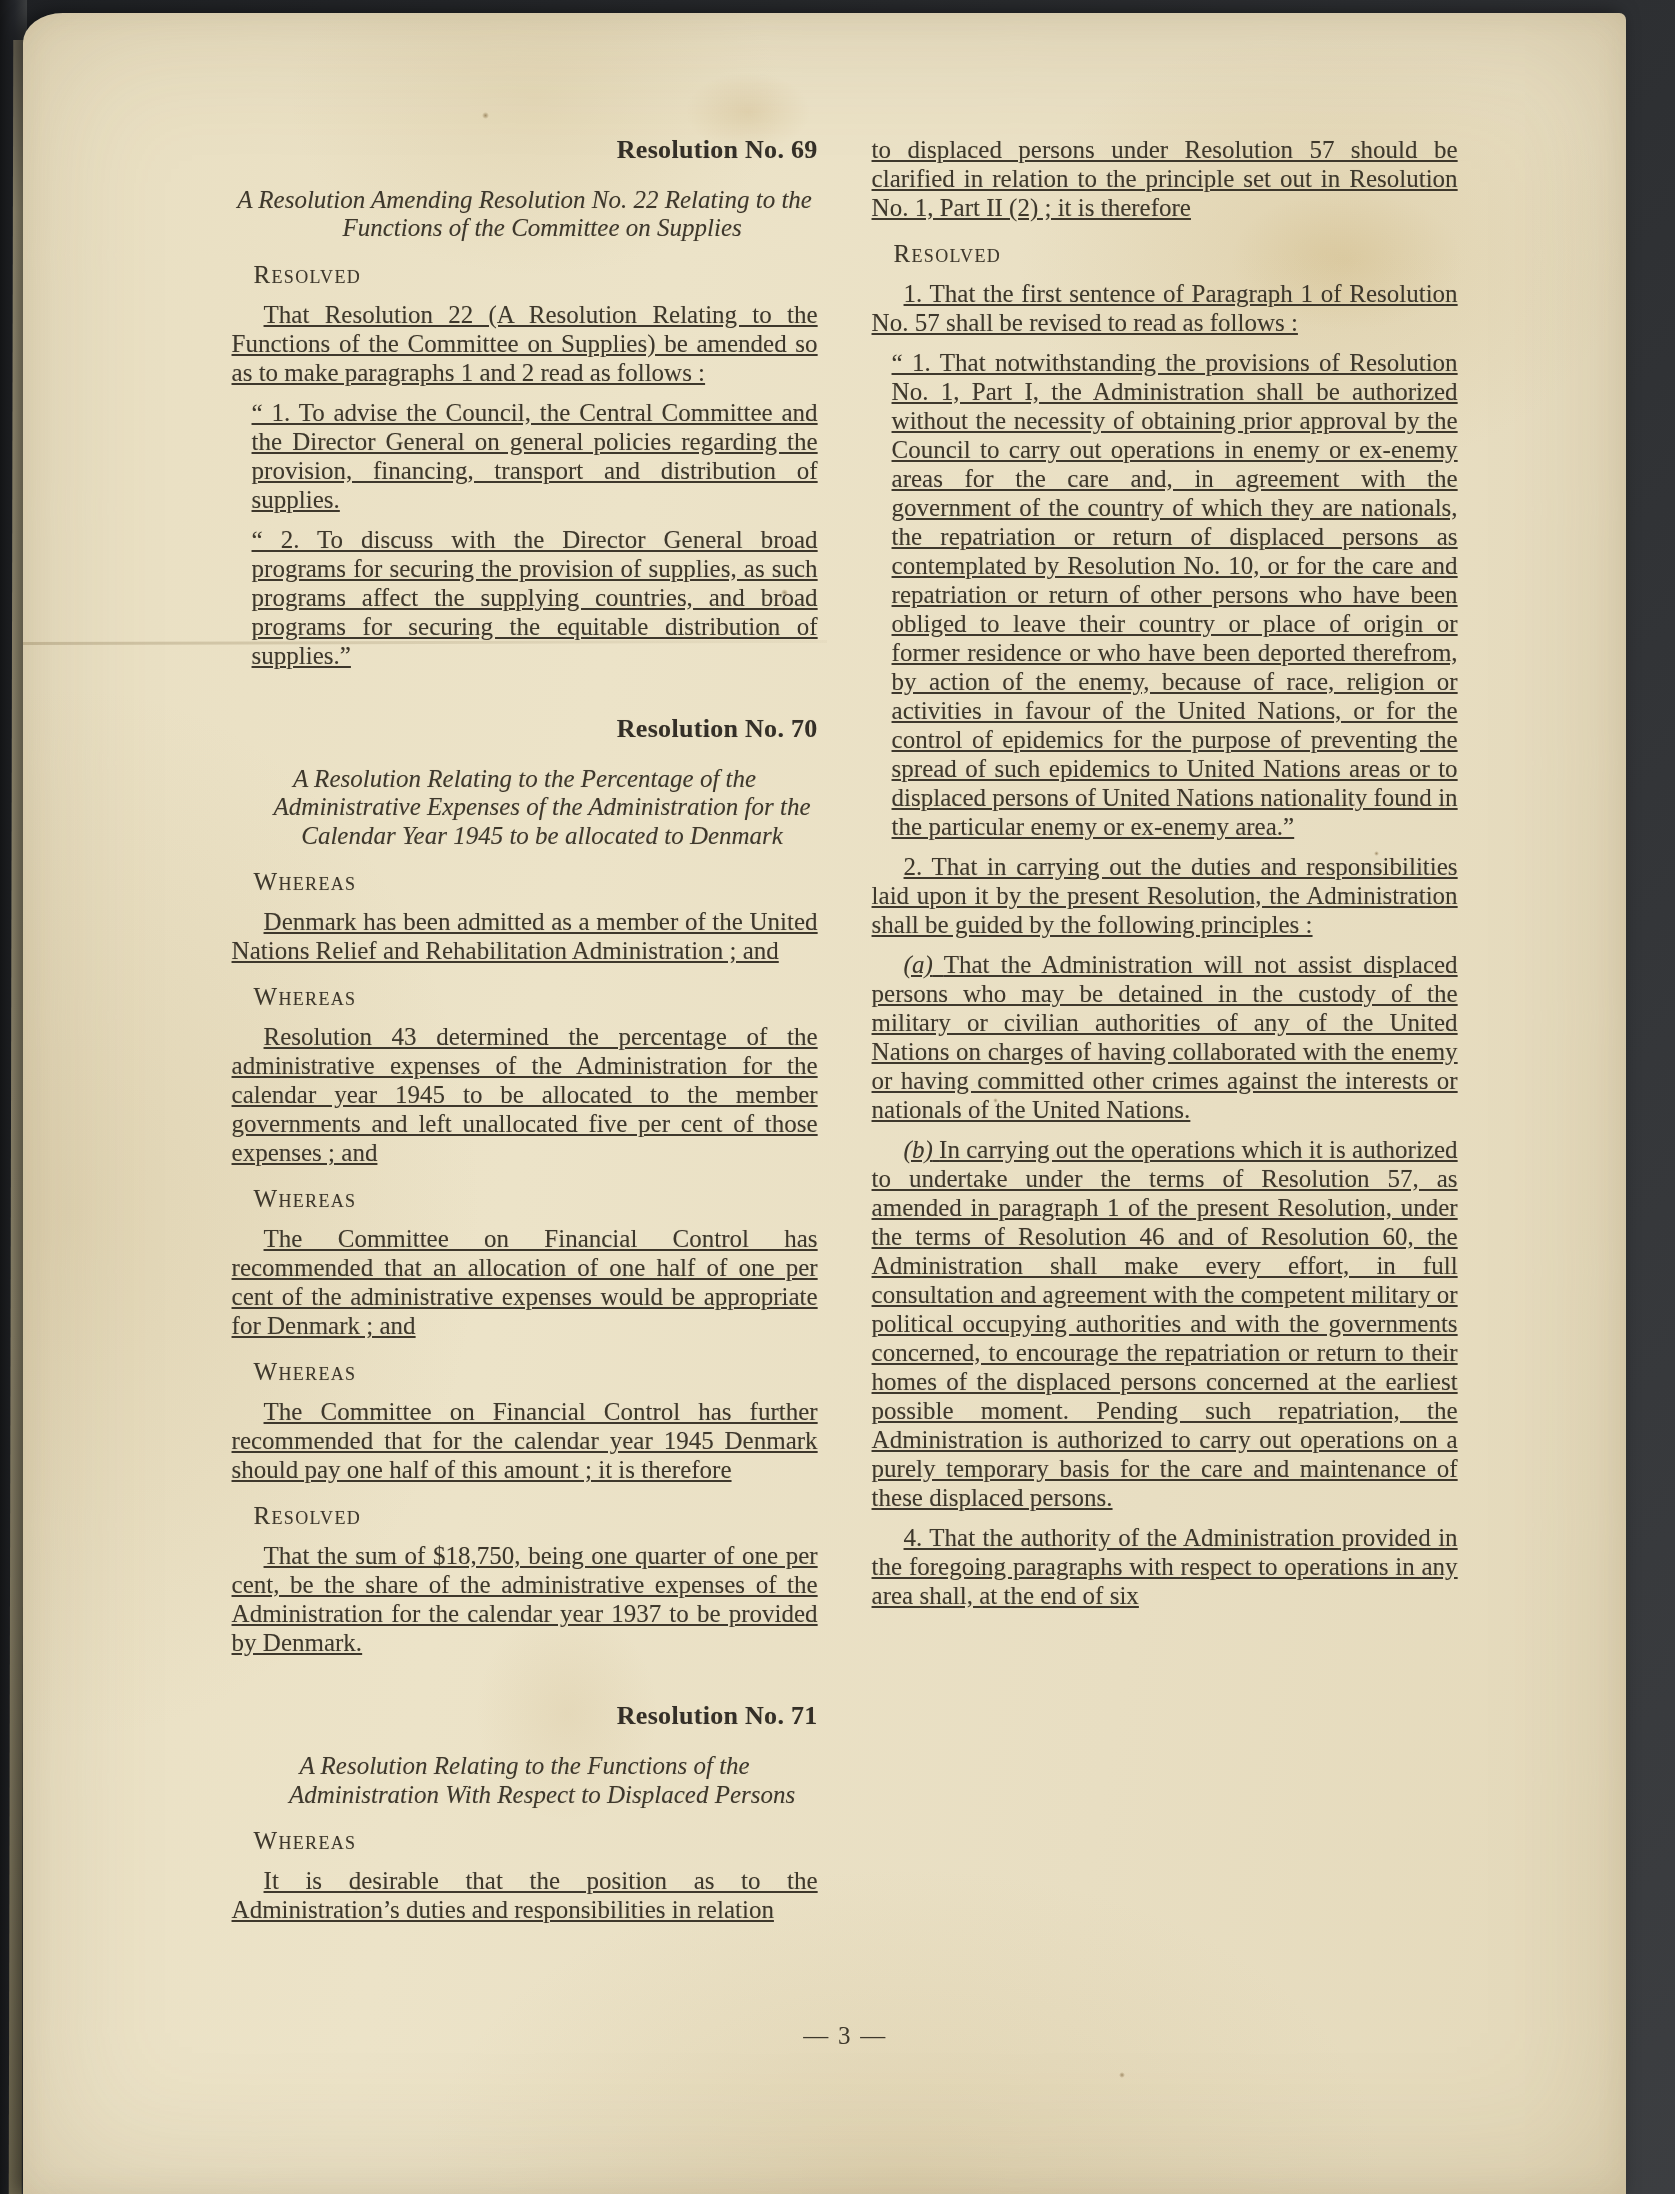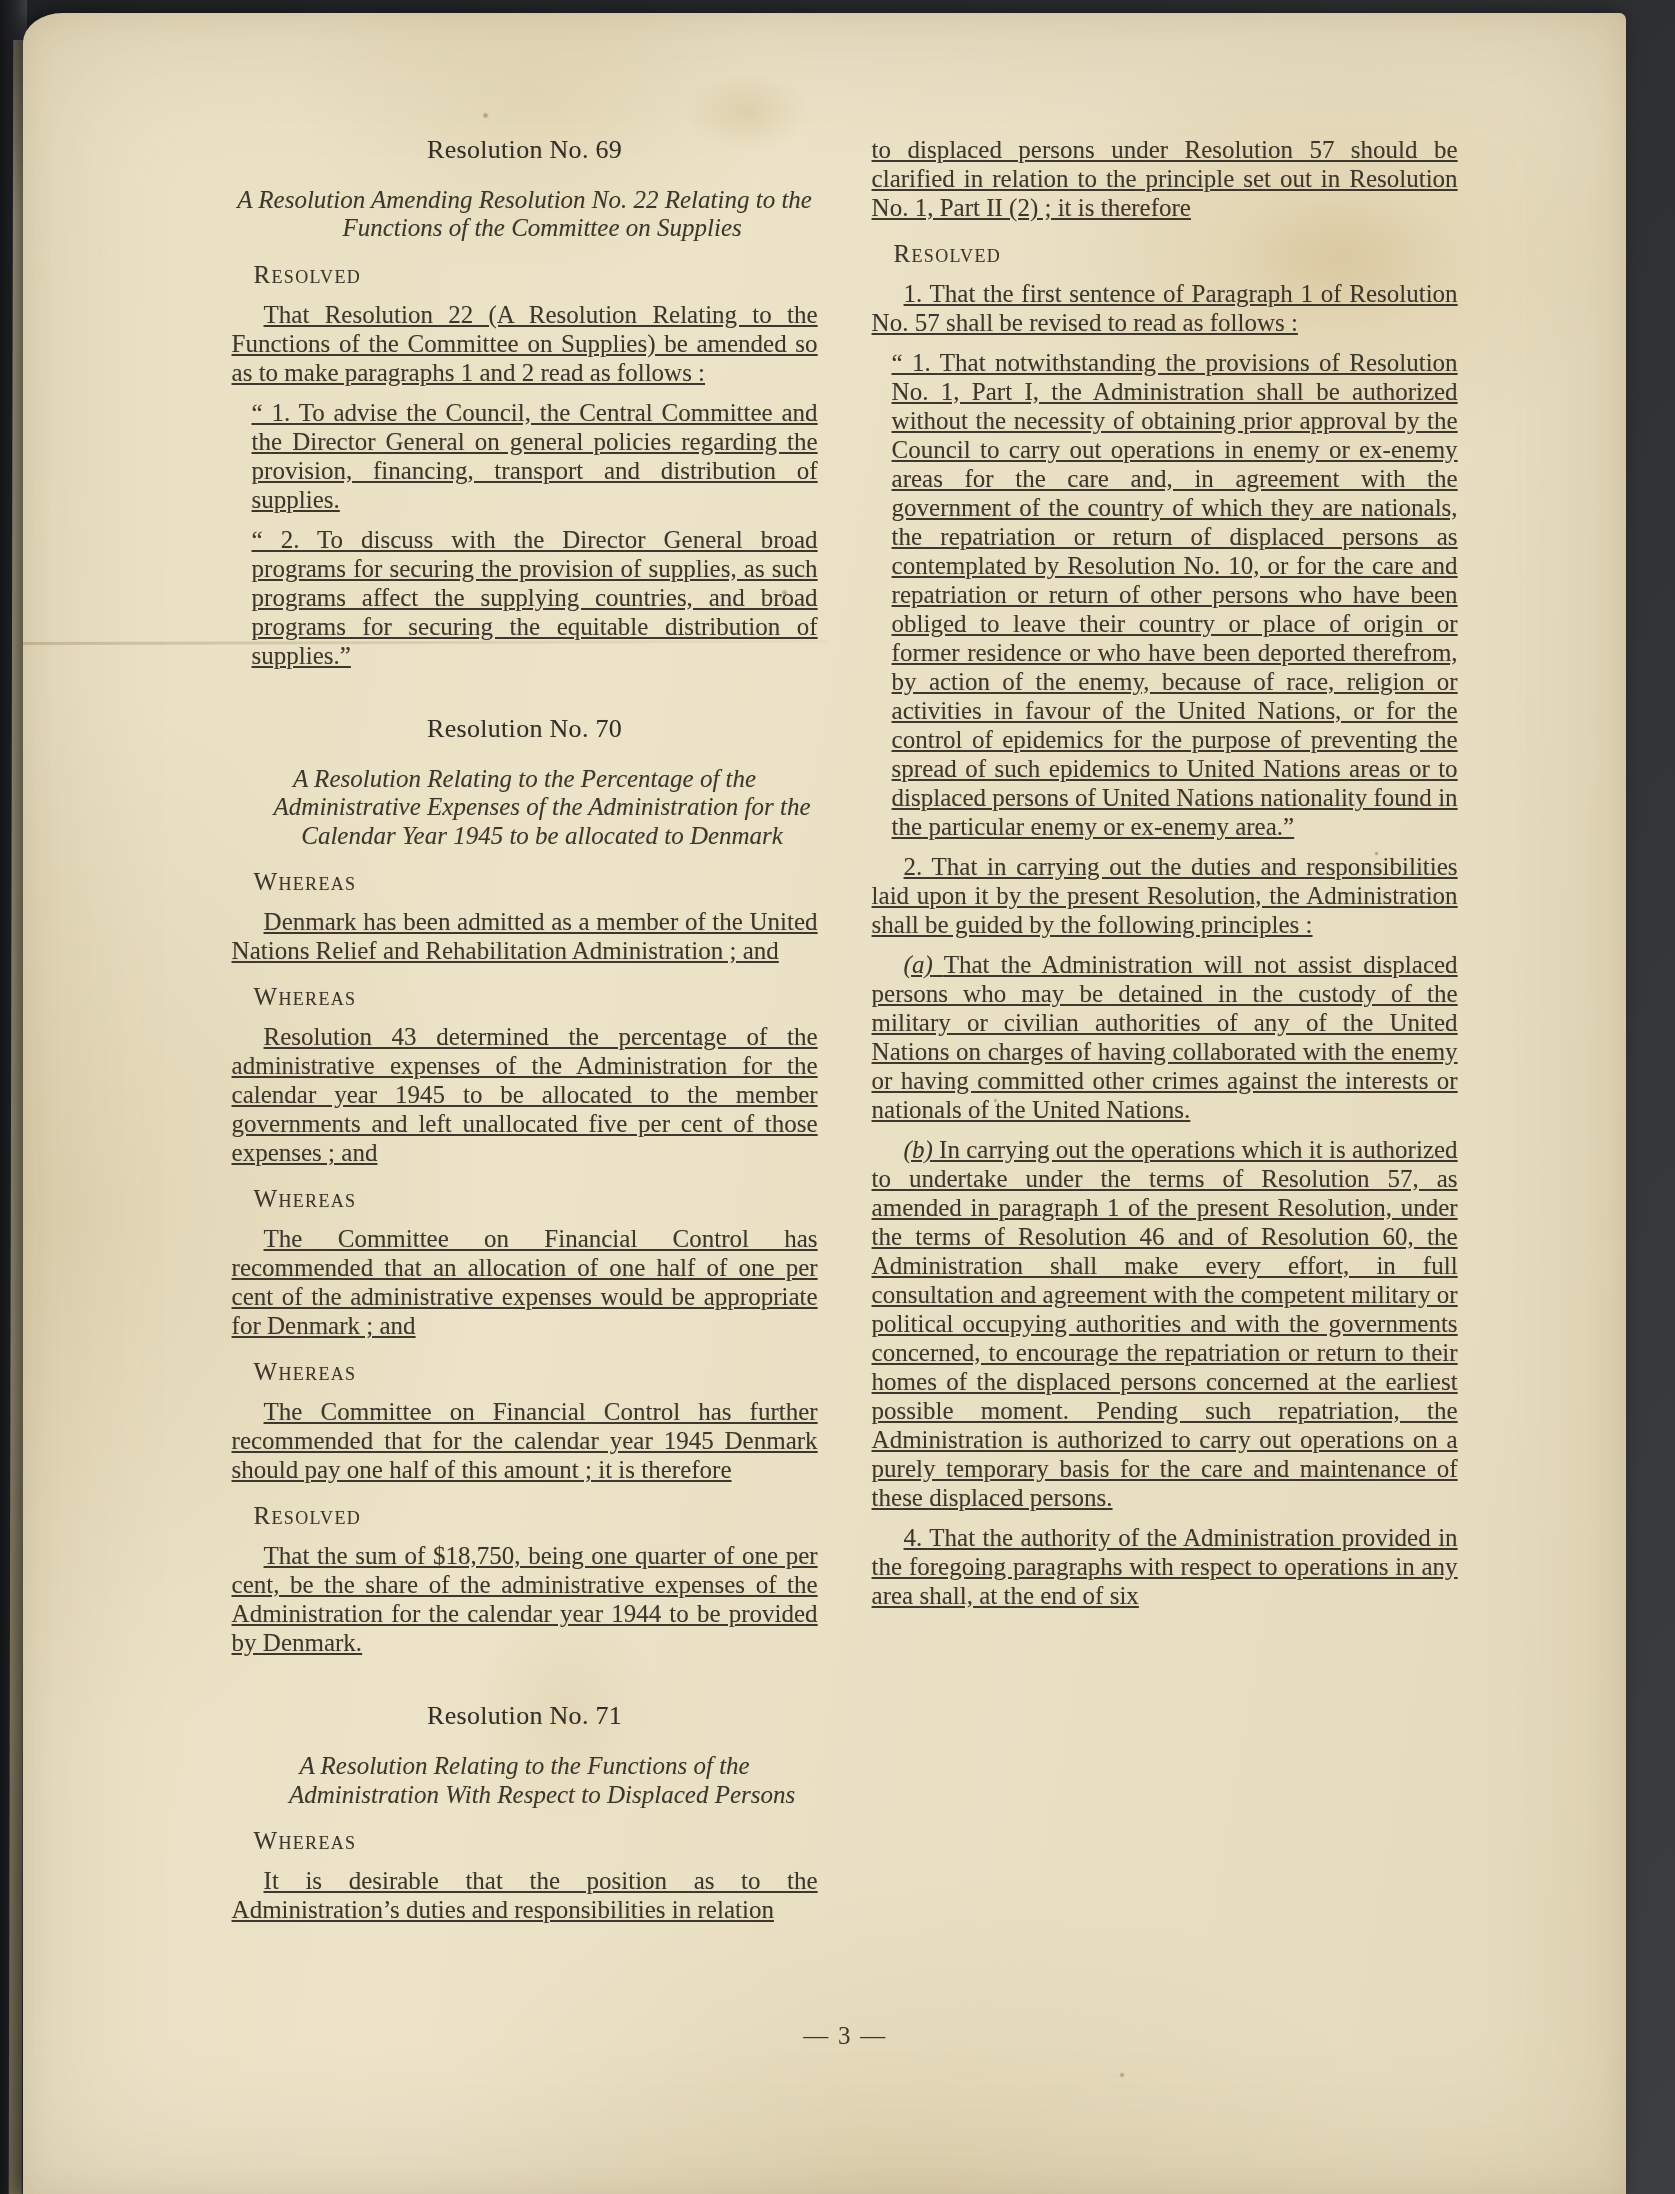--- a/index.html
+++ b/index.html
@@ -82,22 +82,22 @@
   .col {
     width: 586px;
     font-size: 25px;
     line-height: 29px;
     color: #3e382c;
     text-align: justify;
     text-shadow: 0 0 0.8px rgba(62,56,44,0.25);
   }
   .col > :first-child { margin-top: 0; }
   .res-heading {
-    text-align: center;
-    font-weight: normal;
+    text-align: right;
+    font-weight: bold;
     font-size: 26px;
     letter-spacing: 0.3px;
     color: #342f27;
     margin: 44px 0 22px 0;
   }
   .subtitle {
     font-style: italic;
     text-align: center;
     line-height: 28.5px;
     margin: 6.7px 0 5px 0;
@@ -163,21 +163,21 @@
       <p class="subtitle">A Resolution Relating to the Percentage of the Administrative Expenses of the Administration for the Calendar Year 1945 to be allocated to Denmark</p>
       <p class="label">Whereas</p>
       <p class="para">Denmark has been admitted as a member of the United Nations Relief and Rehabilitation Administration&nbsp;; and</p>
       <p class="label">Whereas</p>
       <p class="para">Resolution 43 determined the percentage of the administrative expenses of the Administration for the calendar year 1945 to be allocated to the member governments and left unallocated five per cent of those expenses&nbsp;; and</p>
       <p class="label">Whereas</p>
       <p class="para">The Committee on Financial Control has recommended that an allocation of one half of one per cent of the administrative expenses would be appropriate for Denmark&nbsp;; and</p>
       <p class="label">Whereas</p>
       <p class="para">The Committee on Financial Control has further recommended that for the calendar year 1945 Denmark should pay one half of this amount&nbsp;; it is therefore</p>
       <p class="label">Resolved</p>
-      <p class="para">That the sum of $18,750, being one quarter of one per cent, be the share of the administrative expenses of the Administration for the calendar year 1944 to be provided by Denmark.</p>
+      <p class="para">That the sum of $18,750, being one quarter of one per cent, be the share of the administrative expenses of the Administration for the calendar year 1937 to be provided by Denmark.</p>
 
       <h3 class="res-heading">Resolution No. 71</h3>
       <p class="subtitle">A Resolution Relating to the Functions of the Administration With Respect to Displaced Persons</p>
       <p class="label">Whereas</p>
       <p class="para">It is desirable that the position as to the Administration’s duties and responsibilities in relation</p>
     </div>
 
     <div class="col">
       <p class="para noindent">to displaced persons under Resolution 57 should be clarified in relation to the principle set out in Resolution No. 1, Part II (2)&nbsp;; it is therefore</p>
       <p class="label">Resolved</p>

